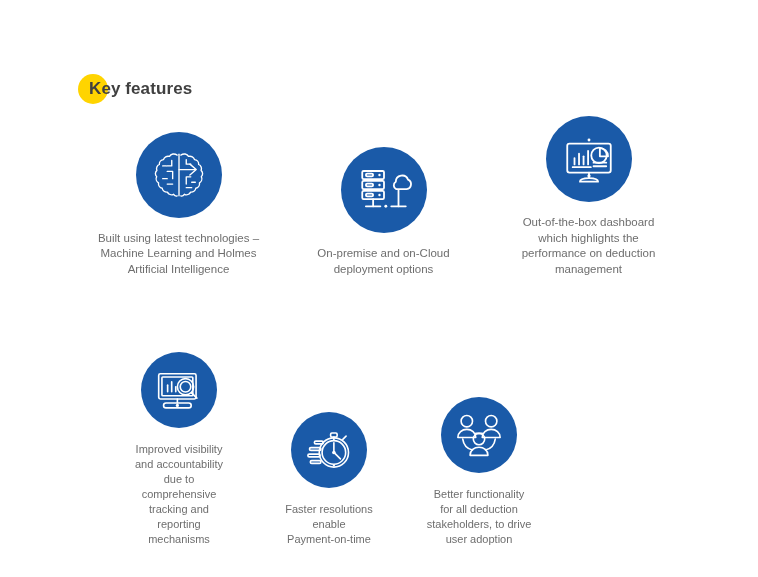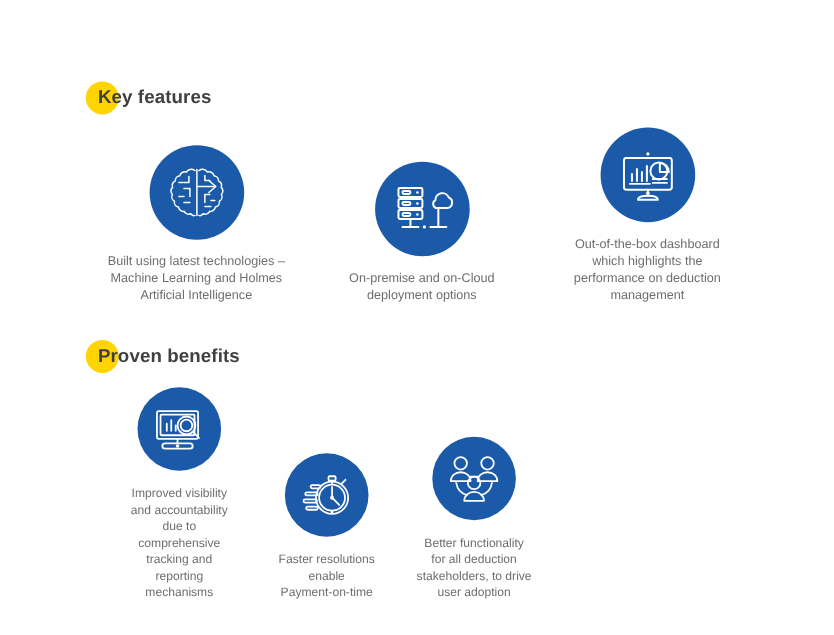--- a/index.html
+++ b/index.html
@@ -60,23 +60,24 @@
     position: absolute;
     display: flex;
     align-items: flex-end;
   }
   #row-features {
     left: 76px;
     top: 116px;
     width: 616px;
   }
   #row-benefits {
-    left: 96px;
+    left: 112px;
     top: 352px;
     width: 560px;
+    gap: 16px;
   }
 
   .item {
     display: flex;
     flex-direction: column;
     align-items: center;
   }
   #row-features .item { width: 205px; }
   #row-benefits .item { width: 134px; }
 
@@ -191,24 +192,20 @@
         </svg>
       </div>
       <div class="caption">Out-of-the-box dashboard
 which highlights the
 performance on deduction
 management</div>
     </div>
 
   </div>
 
-  <div class="section-heading" id="heading-proven-benefits">
-    <span class="heading-dot"></span>
-    <span class="heading-text">Proven benefits</span>
-  </div>
 
   <div class="row" id="row-benefits">
 
     <div class="item">
       <div class="icon-circle">
         <svg viewBox="0 0 64 64" fill="none" stroke="#ffffff" stroke-width="2" stroke-linecap="round" stroke-linejoin="round">
           <rect x="7" y="12" width="46" height="31" rx="2"></rect>
           <rect x="11" y="16" width="38" height="23" rx="1"></rect>
           <path d="M18 34v-8"></path>
           <path d="M23 34v-12"></path>

